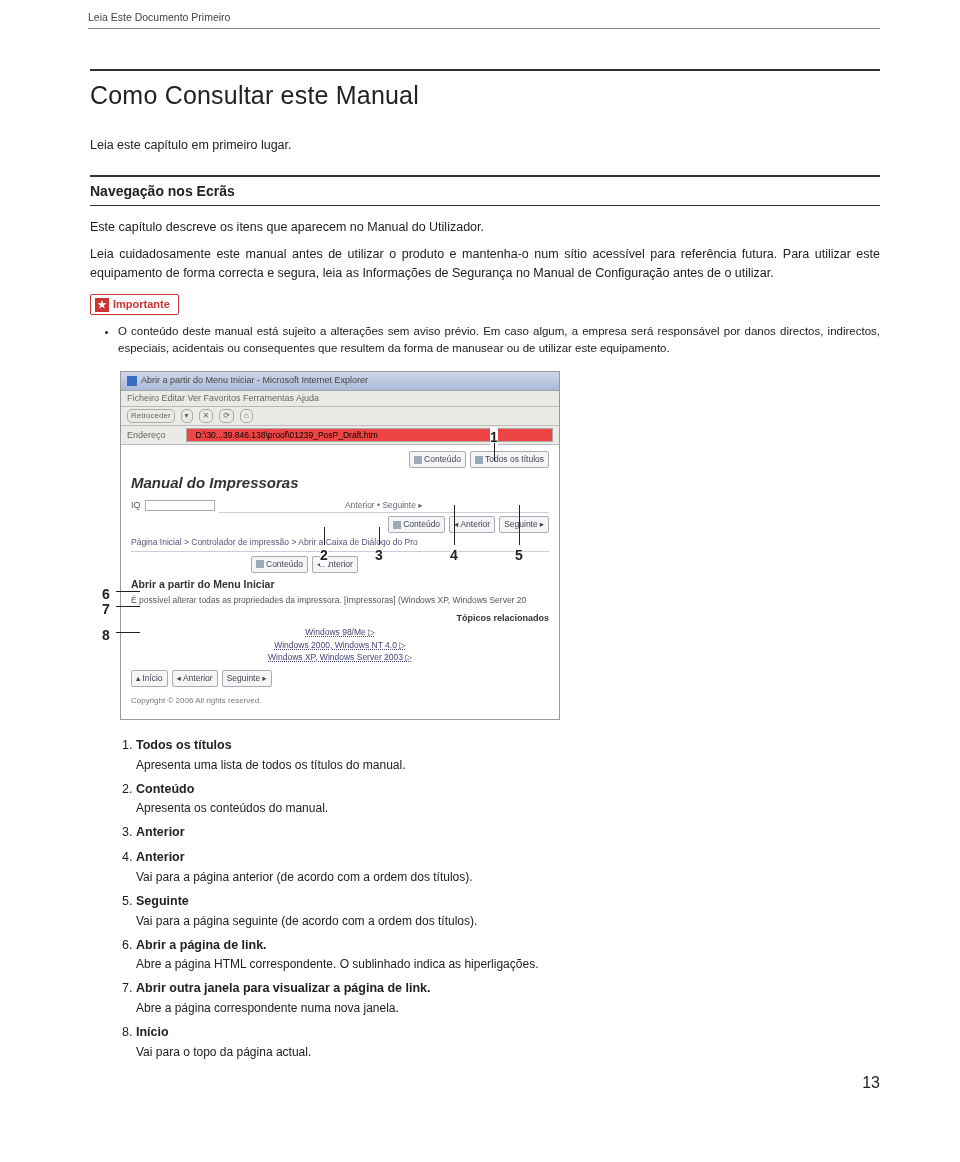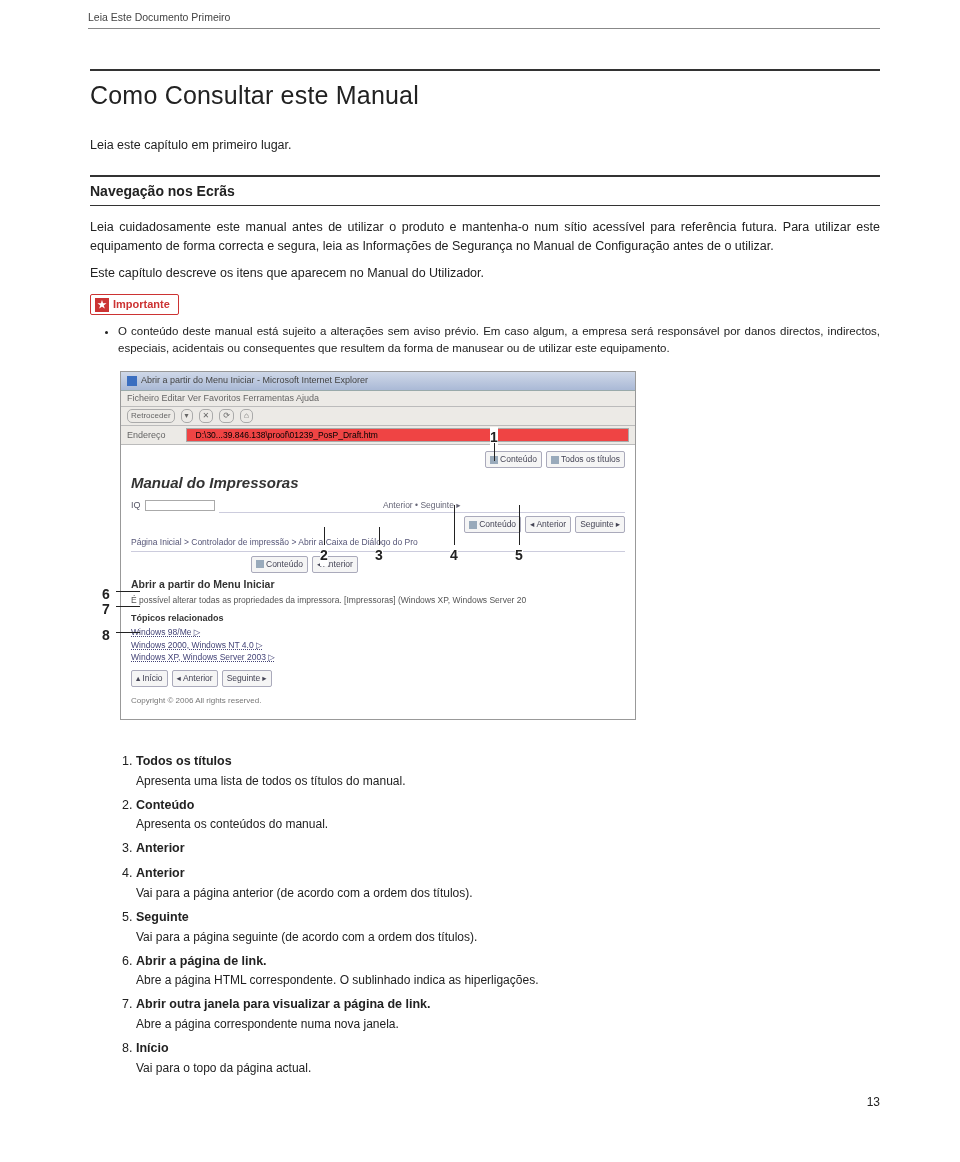--- a/index.html
+++ b/index.html
@@ -61,22 +61,22 @@
     background: #c33;
     color: #fff;
     align-items: center;
     justify-content: center;
     font-size: 10px;
     line-height: 1;
   }
   ul.disc { list-style: disc; padding-left: 28px; margin-bottom: 14px; }
   ul.disc li { font-size: 11.5px; text-align: justify; }
   .figure {
-    width: 516px;
-    margin: 6px 0 32px 30px;
+    width: 440px;
+    margin: 6px 0 16px 30px;
   }
   .browser-window {
     border: 1px solid #999;
     background: #f2f2f0;
     font-size: 9px;
     color: #666;
   }
   .titlebar {
     background: linear-gradient(#cfd8e8,#aab9d6);
     color: #444;
@@ -112,22 +112,22 @@
     border-radius:2px;
     display:inline-flex;
     align-items:center;
     gap:2px;
     color:#445;
   }
   .pill-btn .ico { width:8px;height:8px;background:#9ab;display:inline-block;}
   .breadcrumb-line { font-size:8.5px; color:#557; border-bottom:1px solid #ccd; padding-bottom:2px; margin-bottom:4px;}
   .inner-title { font-weight:bold; font-size:10.5px; margin:4px 0 3px 0; color:#333;}
   .inner-text { font-size:8.5px; color:#555; margin-bottom:6px; line-height:1.3;}
-  .topics-tit { font-weight:bold; font-size:9px; color:#333; margin-top:4px;}
-  .link-line { font-size:8.5px; color:#447; text-decoration:underline; text-decoration-style:dotted;}
+  .topics-tit { font-weight:bold; font-size:9px; color:#333; margin-top:4px;text-align:right;}
+  .link-line { font-size:8.5px; color:#447; text-decoration:underline; text-decoration-style:dotted;text-align:center;}
   .bottom-nav { display:flex; gap:4px; margin-top:6px;}
   .copyright { font-size:8px; color:#777; margin-top:8px;}
   
   .callout-layer { position:relative; }
   .callout-num {
     position:absolute;
     font-size:14px;
     font-weight:600;
     color:#222;
     background:#fff;
@@ -147,38 +147,38 @@
     padding-left: 46px;
     margin-top: 16px;
   }
   ol.def-list > li { margin-bottom: 6px; font-size: 12.5px; }
   ol.def-list > li .term { font-weight: 600; }
   ol.def-list > li .desc { display:block; font-weight:400; margin-top:1px; margin-left:0; font-size:12px;}
   .page-num {
     position: absolute;
     right: 80px;
     bottom: 12px;
-    font-size: 12px;
+    font-size: 16px;
   }
 </style>
 </head>
 <body>
 
 <div class="page">
 
   <div class="running-header">Leia Este Documento Primeiro</div>
 
   <h1 class="title">Como Consultar este Manual</h1>
 
   <p class="intro">Leia este capítulo em primeiro lugar.</p>
 
   <h2 class="section">Navegação nos Ecrãs</h2>
 
+  <p class="body-text">Este capítulo descreve os itens que aparecem no Manual do Utilizador.</p>
   <p class="body-text">Leia cuidadosamente este manual antes de utilizar o produto e mantenha-o num sítio acessível para referência futura. Para utilizar este equipamento de forma correcta e segura, leia as Informações de Segurança no Manual de Configuração antes de o utilizar.</p>
-  <p class="body-text">Este capítulo descreve os itens que aparecem no Manual do Utilizador.</p>
 
   <div class="importante-badge">
     <span class="star">★</span>
     <span>Importante</span>
   </div>
 
   <ul class="disc">
     <li>O conteúdo deste manual está sujeito a alterações sem aviso prévio. Em caso algum, a empresa será responsável por danos directos, indirectos, especiais, acidentais ou consequentes que resultem da forma de manusear ou de utilizar este equipamento.</li>
   </ul>
 

